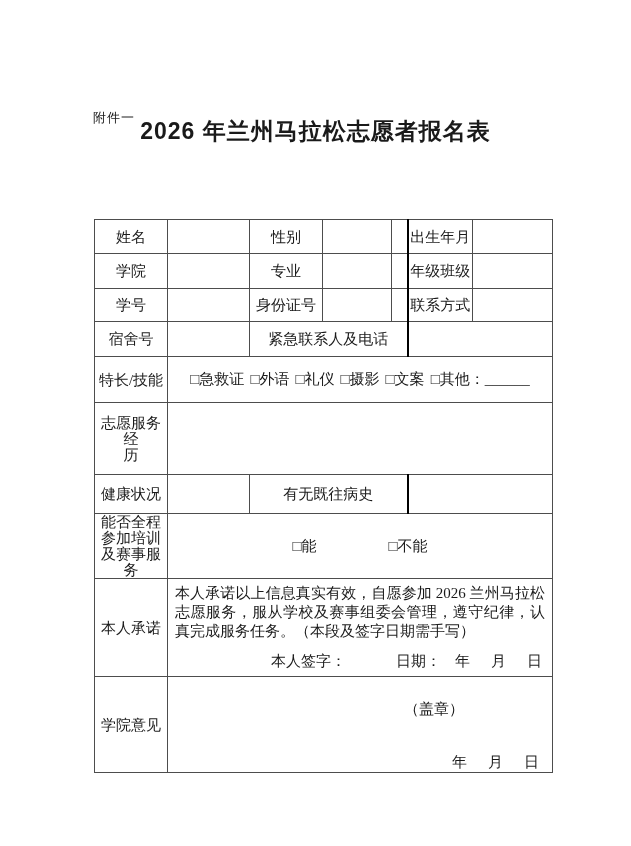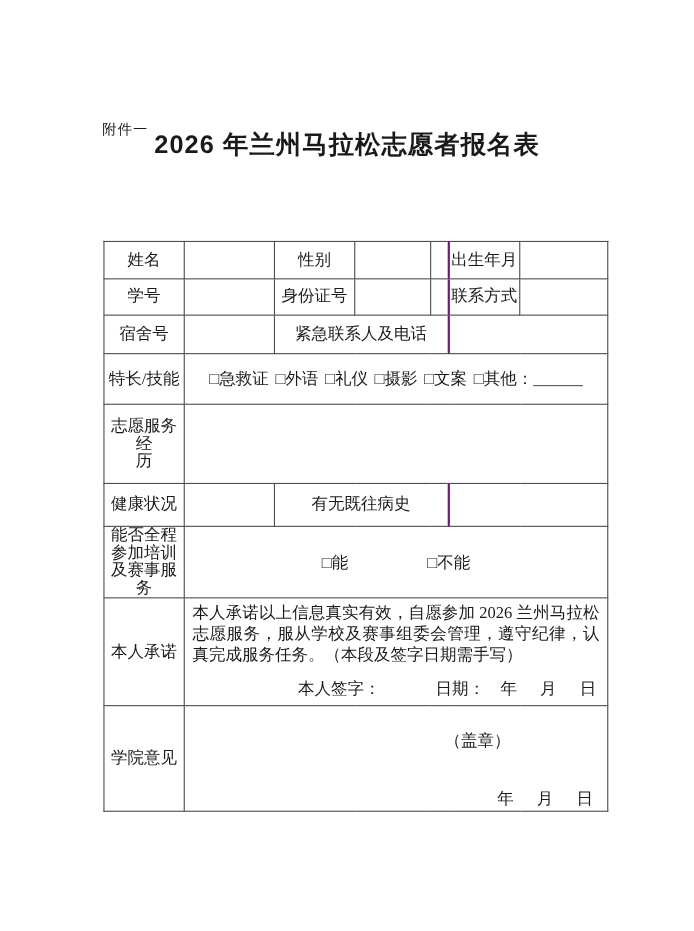--- a/index.html
+++ b/index.html
@@ -29,21 +29,21 @@
     margin-top:48px;
   }
   .form-table td{
     border:1px solid #4d4d4d;
     padding:0;
     vertical-align:middle;
     overflow:hidden;
   }
   td.lbl{text-align:center;line-height:16px;}
   td.prelbl{text-align:center;line-height:16px;white-space:pre-line;}
-  td.gray-r{border-right:2px solid #701a75;}
+  td.gray-r{border-right:2px solid #000000;}
   .skills-line{display:flex;justify-content:center;gap:6px;white-space:nowrap;}
   .yesno-line{display:flex;justify-content:center;gap:72px;}
   .pledge-cell{vertical-align:top;}
   .pledge-inner{
     display:flex;flex-direction:column;justify-content:space-between;
     height:87px;padding:5px 7px 5px 7px;align-items:flex-end;
   }
   .pledge-text{line-height:19px;text-align:justify;}
   .sign-line{display:flex;align-items:flex-end;padding-left:132px;white-space:nowrap;}
   .sign-date{margin-left:50px;}
@@ -80,20 +80,29 @@
         <tr style="height:34px">
       <td class="lbl">姓名</td>
       <td class="fill"></td>
       <td class="lbl">性别</td>
       <td class="fill"></td>
       <td class="gray-r"></td>
       <td class="lbl">出生年月</td>
       <td class="fill"></td>
     </tr>
 
+    <tr style="height:35px">
+      <td class="lbl">学院</td>
+      <td class="fill"></td>
+      <td class="lbl">专业</td>
+      <td class="fill"></td>
+      <td class="gray-r"></td>
+      <td class="lbl">年级班级</td>
+      <td class="fill"></td>
+    </tr>
 
     <tr style="height:33px">
       <td class="lbl">学号</td>
       <td class="fill"></td>
       <td class="lbl">身份证号</td>
       <td class="fill"></td>
       <td class="gray-r"></td>
       <td class="lbl">联系方式</td>
       <td class="fill"></td>
     </tr>

